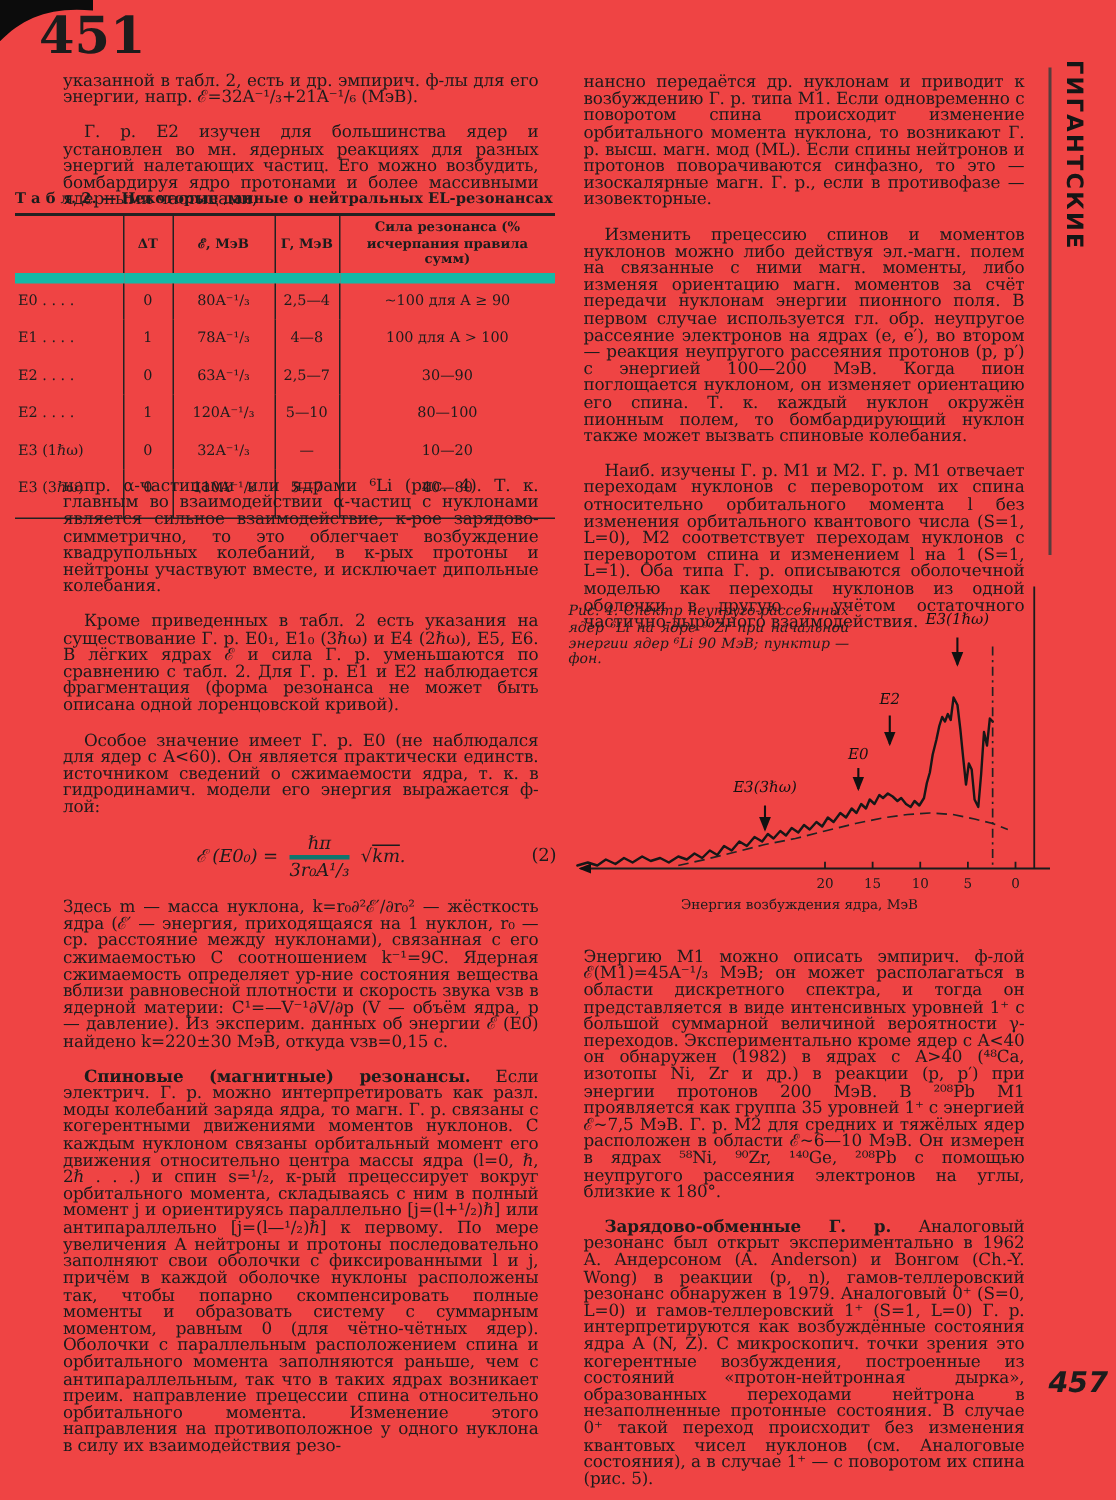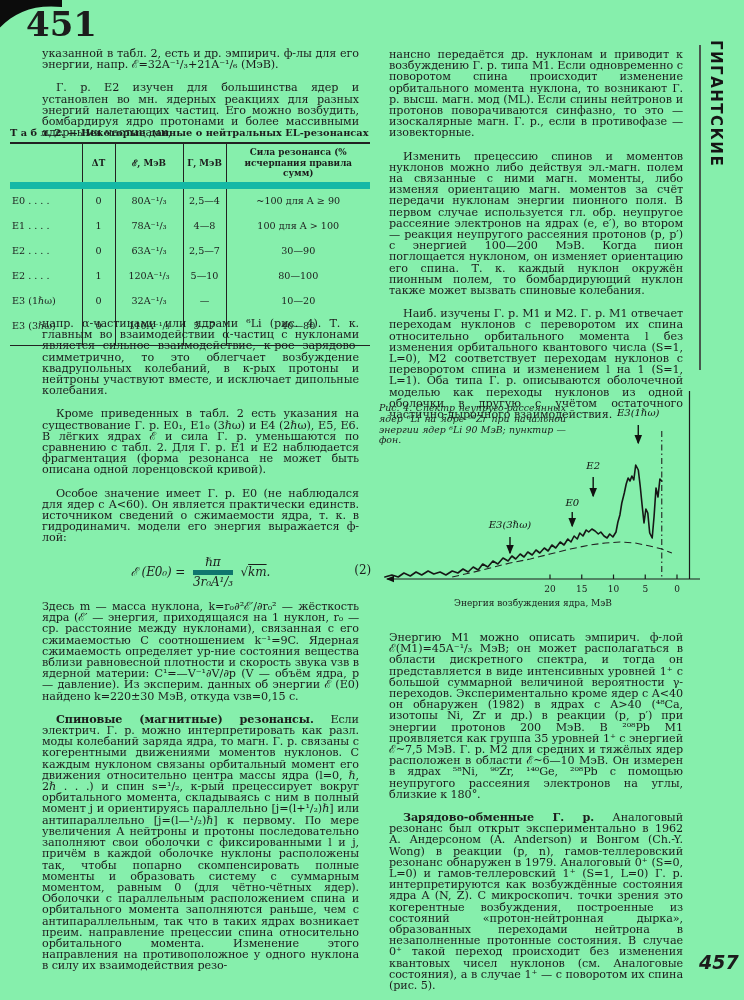--- a/index.html
+++ b/index.html
@@ -1,25 +1,25 @@
 <!DOCTYPE html>
 <html><head>
 <meta charset="utf-8">
 <style>
   html,body{margin:0;padding:0;}
   body{width:744px;height:1000px;background:#e9eae8;overflow:hidden;}
-  .page{position:relative;width:744px;height:1000px;background:#86efac;
+  .page{position:relative;width:744px;height:1000px;background:#ef4444;
         font-family:"DejaVu Serif","Liberation Serif",serif;color:#1c1c1c;}
   .abs{position:absolute;}
   .col{text-align:justify;font-size:11.2px;line-height:11.2px;letter-spacing:-0.1px;}
   .para{margin:12px;padding:0;}
   .indent{text-indent:14px;}
   .lead-bold{font-weight:bold;}
   .pagenum-left{left:26px;top:6px;font-size:34px;font-weight:bold;line-height:36px;}
-  .pagenum-right{left:699px;top:951px;font-size:19px;font-weight:bold;font-style:italic;
+  .pagenum-right{left:699px;top:911px;font-size:19px;font-weight:bold;font-style:italic;
         font-family:"DejaVu Sans","Liberation Sans",sans-serif;}
   .running-head{left:707px;top:40px;height:170px;writing-mode:vertical-rl;text-orientation:mixed;
         font-family:"DejaVu Sans","Liberation Sans",sans-serif;font-weight:bold;font-size:15px;
         letter-spacing:1.5px;color:#151515;}
   .margin-rule{left:699px;top:45px;width:2px;height:325px;background:#3c3c3c;opacity:.85;}
   
   .table-block{left:10px;top:127px;width:360px;}
   .table-title{font-size:9.8px;font-weight:bold;line-height:12px;margin-bottom:3px;white-space:nowrap;}
   table.res{border-collapse:collapse;width:100%;border-top:2px solid #222;border-bottom:1.5px solid #222;}
   table.res th{font-size:8.8px;line-height:1.2;font-weight:bold;border-bottom:7px solid #14b8a6;
@@ -27,21 +27,21 @@
   table.res td{font-size:9.6px;padding:7px 2px;text-align:center;vertical-align:middle;}
   table.res th+th, table.res td+td{border-left:1px solid #222;}
   table.res .c-label{text-align:left;padding-left:2px;}
   table.res tr:first-child td{padding-top:6px;}
   table.res tr:last-child td{padding-bottom:14px;}
   col.c0{width:72px;} col.c1{width:33px;} col.c2{width:68px;} col.c3{width:43px;} col.c4{width:144px;}
   
   .formula{position:relative;text-align:center;font-style:italic;font-size:12px;line-height:1.1;
         margin:7px 0 7px 0;}
   .frac{display:inline-block;vertical-align:middle;text-align:center;margin:0 4px;}
-  .frac .num{display:block;border-bottom:5px solid #0f766e;padding:0 3px 1px;}
+  .frac .num{display:block;border-bottom:3px solid #0f766e;padding:0 3px 1px;}
   .frac .den{display:block;padding-top:1px;}
   .over{text-decoration:overline;}
   .eqnum{position:absolute;right:0;top:8px;font-style:normal;}
   
   .fig-caption{left:379px;top:403px;width:187px;font-size:9.4px;line-height:10.8px;text-align:justify;font-style:italic;}
   svg text{font-family:"DejaVu Serif","Liberation Serif",serif;}
   .axis{stroke:#1b1b1b;stroke-width:1.2;fill:none;}
   .spec{stroke:#171717;stroke-width:1.6;fill:none;stroke-linejoin:round;stroke-linecap:round;}
   .bgline{stroke:#222;stroke-width:1.1;fill:none;stroke-dasharray:7 4;}
   .cut{stroke:#222;stroke-width:1.1;stroke-dasharray:6 3 1.5 3;}

